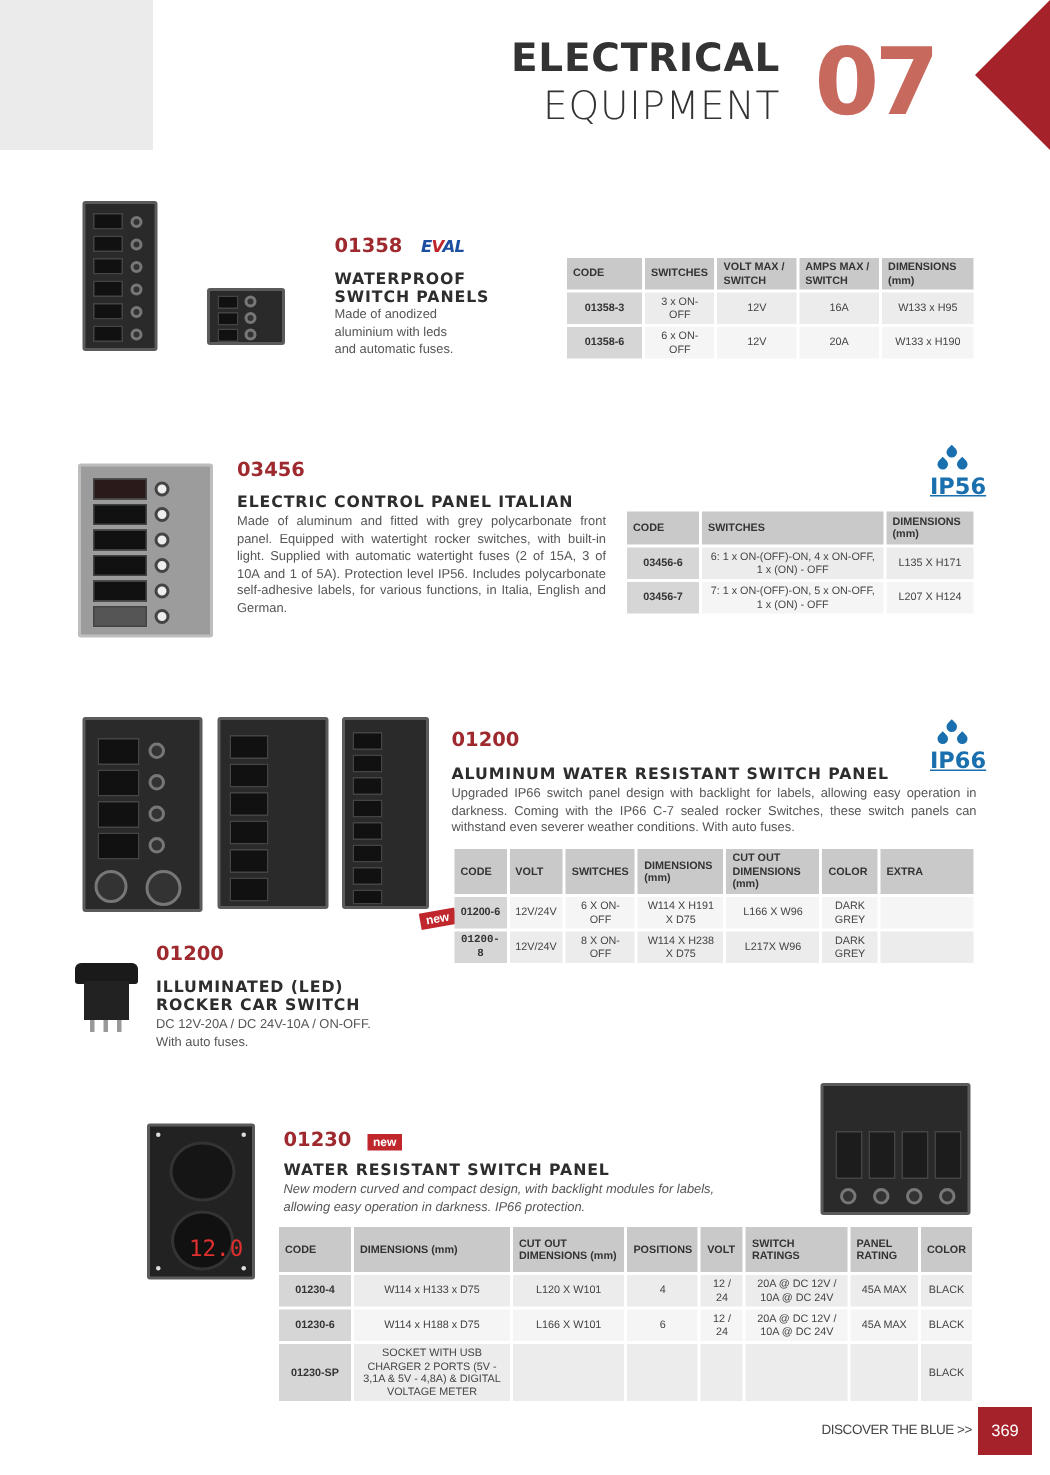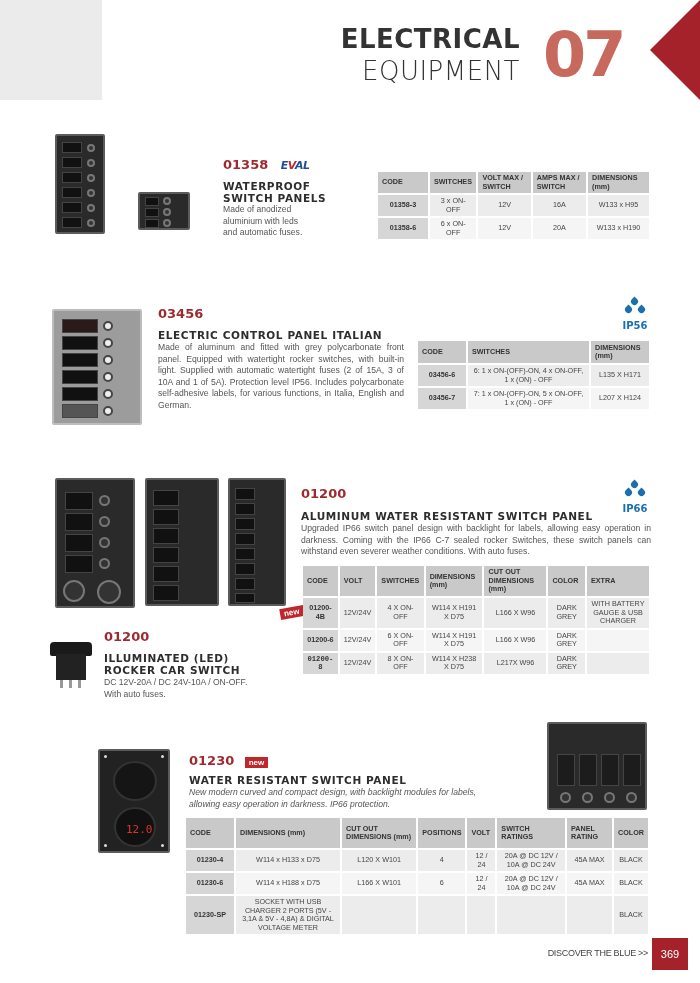--- a/index.html
+++ b/index.html
@@ -25,21 +25,21 @@
   table.spec th { background: #c9c9c9; font-weight: bold; color: #333; text-align: left; padding: 2px 4px; line-height: 8.5px; }
   table.spec td { background: #ececec; text-align: center; padding: 2px 4px; line-height: 8.5px; }
   table.spec td.c0 { background: #d6d6d6; font-weight: bold; color: #333; }
   table.spec tr.alt td { background: #f5f5f5; }
   table.spec tr.alt td.c0 { background: #d6d6d6; }
 
   
   .ip-badge { text-align: center; width: 30px; }
   .ip-badge .drops { display: block; height: 18px; position: relative; }
   .ip-badge .drop { position: absolute; width: 7px; height: 7px; background: #1a6fae; border-radius: 0 50% 50% 50%; transform: rotate(45deg); }
-  .ip-badge .lbl { font-family: "DejaVu Sans", sans-serif; font-weight: bold; font-size: 10px; color: #1a6fae; }
+  .ip-badge .lbl { font-family: "DejaVu Sans", sans-serif; font-weight: bold; font-size: 15px; color: #1a6fae; text-decoration: underline; }
   .new-tag { background: #c0272d; color: #fff; font-weight: bold; font-size: 8px; padding: 1px 4px; }
   .eval-logo { font-family: "DejaVu Sans", sans-serif; font-weight: bold; font-size: 11px; color: #1d4fa0; font-style: italic; letter-spacing: -0.5px; }
   .eval-logo span.v { color: #c0272d; }
 
   
   .panel { background: #2a2a2a; border: 2px solid #5b5b5b; border-radius: 2px; }
   .panel.grey { background: #9c9c9c; border-color: #bdbdbd; }
   .rocker { position: absolute; background: #111; border: 1px solid #444; }
   .knob { position: absolute; border-radius: 50%; background: #333; border: 2px solid #777; }
   .screw { position: absolute; width: 3px; height: 3px; border-radius: 50%; background: #ddd; }
@@ -217,29 +217,20 @@
   <tbody>
       <tr>
     <th style="height:30px;">CODE</th>
     <th>VOLT</th>
     <th>SWITCHES</th>
     <th>DIMENSIONS (mm)</th>
     <th>CUT OUT DIMENSIONS (mm)</th>
     <th>COLOR</th>
     <th style="width:62px;">EXTRA</th>
   </tr>
-  <tr>
-    <td class="c0" style="height:26px;">01200-4B</td>
-    <td>12V/24V</td>
-    <td>4 X ON-OFF</td>
-    <td>W114 X H191 X D75</td>
-    <td>L166 X W96</td>
-    <td>DARK GREY</td>
-    <td>WITH BATTERY GAUGE &amp; USB CHARGER</td>
-  </tr>
   <tr class="alt">
     <td class="c0" style="height:20px;">01200-6</td>
     <td>12V/24V</td>
     <td>6 X ON-OFF</td>
     <td>W114 X H191 X D75</td>
     <td>L166 X W96</td>
     <td>DARK GREY</td>
     <td></td>
   </tr>
   <tr>
@@ -271,21 +262,21 @@
   <div>With auto fuses.</div>
 </div>
 
 <div class="abs panel" style="left:98px; top:749px; width:72px; height:104px; background:#222;">
   <div class="screw" style="left:4px; top:4px;"></div>
   <div class="screw" style="left:61px; top:4px;"></div>
   <div class="screw" style="left:4px; top:93px;"></div>
   <div class="screw" style="left:61px; top:93px;"></div>
   <div style="position:absolute; left:13px; top:10px; width:44px; height:40px; border-radius:50%; background:#151515; border:2px solid #333;"></div>
   <div style="position:absolute; left:14px; top:56px; width:42px; height:40px; border-radius:50%; background:#111; border:2px solid #333;">
-    <span style="position:absolute; left:10px; top:14px; color:#e03030; font-family:'DejaVu Sans Mono', monospace; font-size:11px;">12.0</span>
+    <span style="position:absolute; left:10px; top:14px; color:#e03030; font-family:'DejaVu Sans Mono', monospace; font-size:15px;">12.0</span>
   </div>
 </div>
 <div class="abs panel" style="left:547px; top:722px; width:100px; height:88px; background:#2a2a2a;">
   <div class="rocker" style="left:8px; top:30px; width:18px; height:32px; background:#1c1c1c;"></div>
   <div class="rocker" style="left:30px; top:30px; width:18px; height:32px; background:#1c1c1c;"></div>
   <div class="rocker" style="left:52px; top:30px; width:18px; height:32px; background:#1c1c1c;"></div>
   <div class="rocker" style="left:74px; top:30px; width:18px; height:32px; background:#1c1c1c;"></div>
   <div class="knob" style="left:11px; top:68px; width:11px; height:11px;"></div>
   <div class="knob" style="left:33px; top:68px; width:11px; height:11px;"></div>
   <div class="knob" style="left:55px; top:68px; width:11px; height:11px;"></div>

